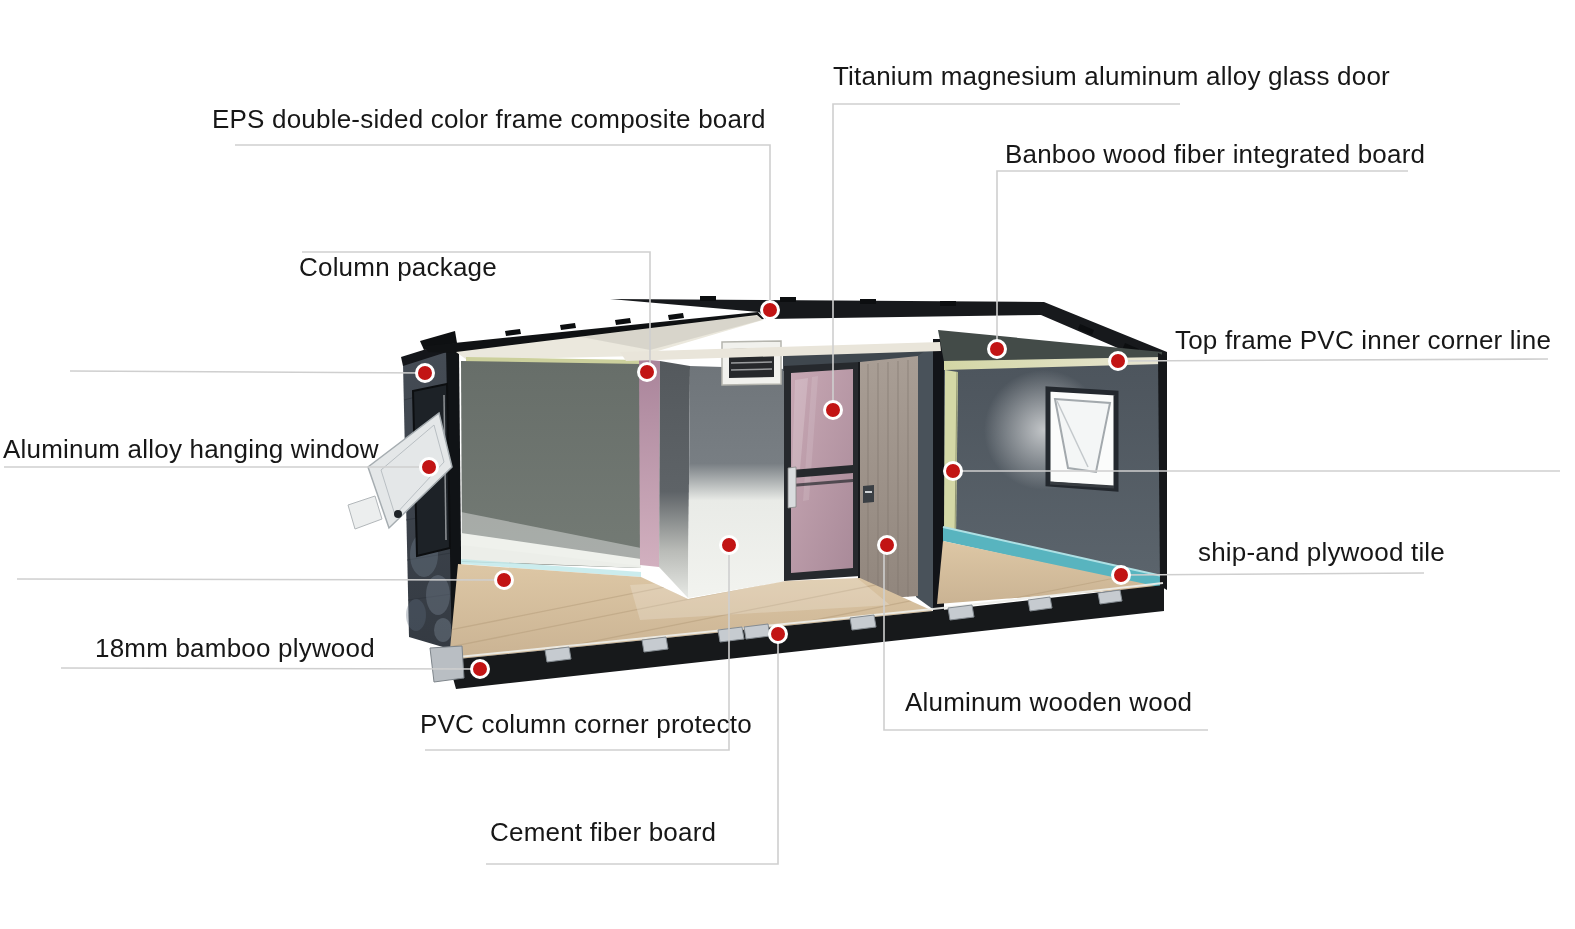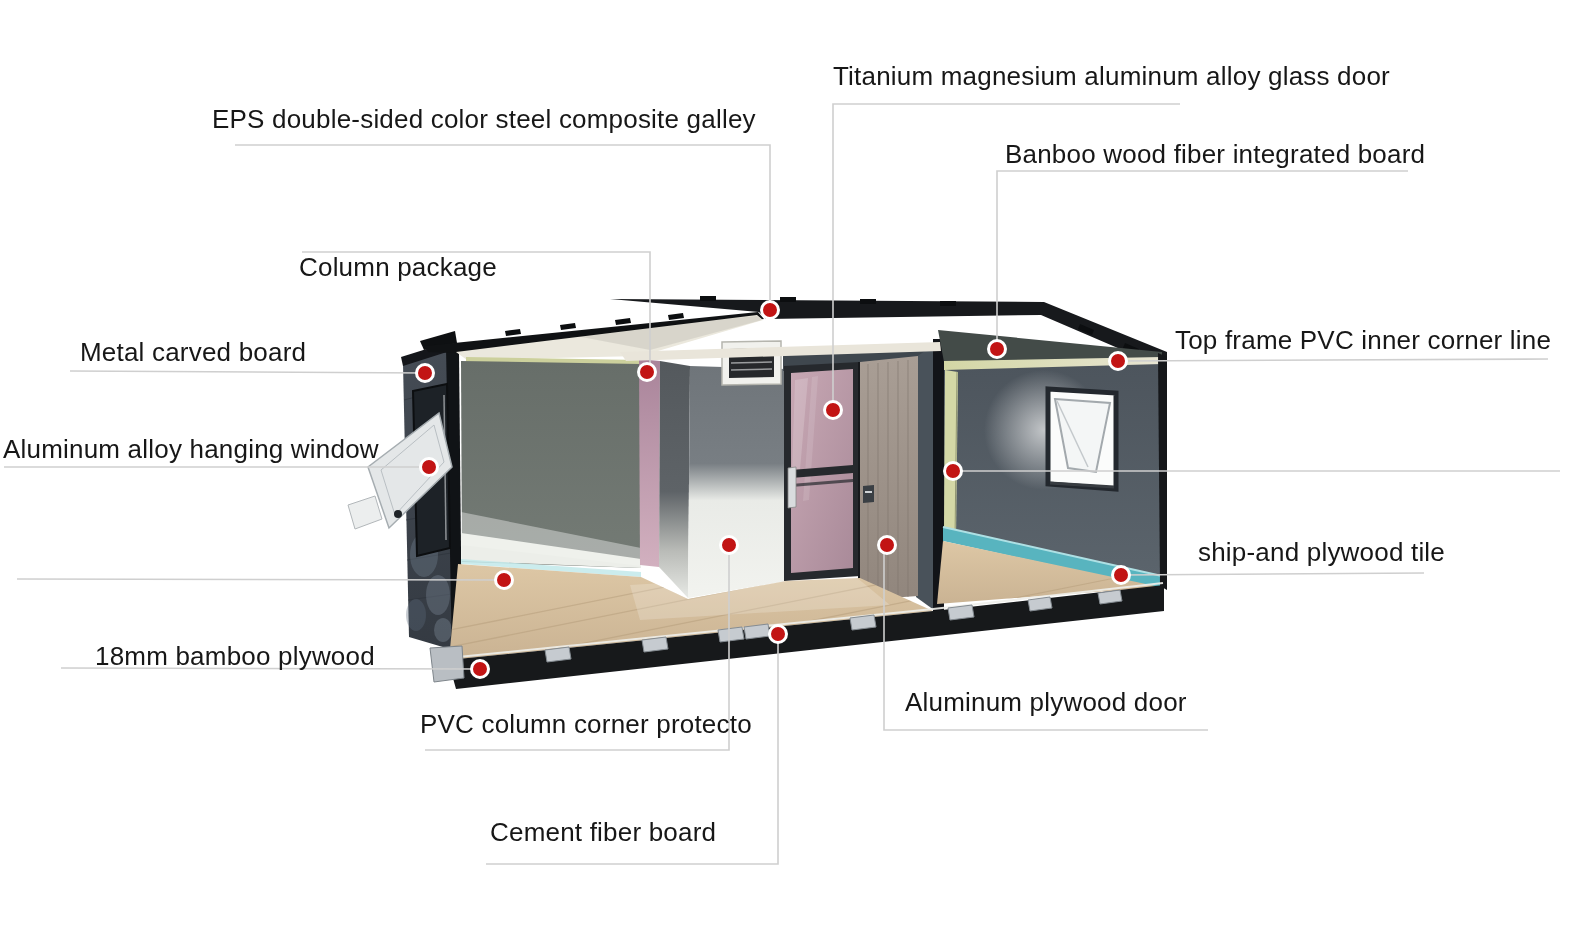--- a/index.html
+++ b/index.html
@@ -271,25 +271,24 @@
       <circle class="dot" cx="504" cy="580" r="8.5"></circle>
       <circle class="dot" cx="1121" cy="575" r="8.5"></circle>
       <circle class="dot" cx="480" cy="669" r="8.5"></circle>
       <circle class="dot" cx="887" cy="545" r="8.5"></circle>
       <circle class="dot" cx="729" cy="545" r="8.5"></circle>
       <circle class="dot" cx="778" cy="634" r="8.5"></circle>
     </g>
   </svg>
 
   <div class="label" style="left:833px;  top:62px;">Titanium magnesium aluminum alloy glass door</div>
-  <div class="label" style="left:212px;  top:105px;">EPS double-sided color steel composite galley</div>
+  <div class="label" style="left:212px;  top:105px;">EPS double-sided color frame composite board</div>
   <div class="label" style="left:1005px; top:140px;">Banboo wood fiber integrated board</div>
   <div class="label" style="left:299px;  top:221px;margin-top:32px;">Column package</div>
-  <div class="label" style="left:80px;   top:338px;">Metal carved board</div>
   <div class="label" style="left:1175px; top:326px;">Top frame PVC inner corner line</div>
   <div class="label" style="left:3px;    top:435px;">Aluminum alloy hanging window</div>
   <div class="label" style="left:1198px; top:538px;">ship-and plywood tile</div>
-  <div class="label" style="left:95px;   top:634px;margin-top:8px;">18mm bamboo plywood</div>
-  <div class="label" style="left:905px;  top:688px;">Aluminum plywood door</div>
+  <div class="label" style="left:95px;   top:634px;">18mm bamboo plywood</div>
+  <div class="label" style="left:905px;  top:688px;">Aluminum wooden wood</div>
   <div class="label" style="left:420px;  top:710px;">PVC column corner protecto</div>
   <div class="label" style="left:490px;  top:818px;">Cement fiber board</div>
 
 </div>
 
 </body></html>

